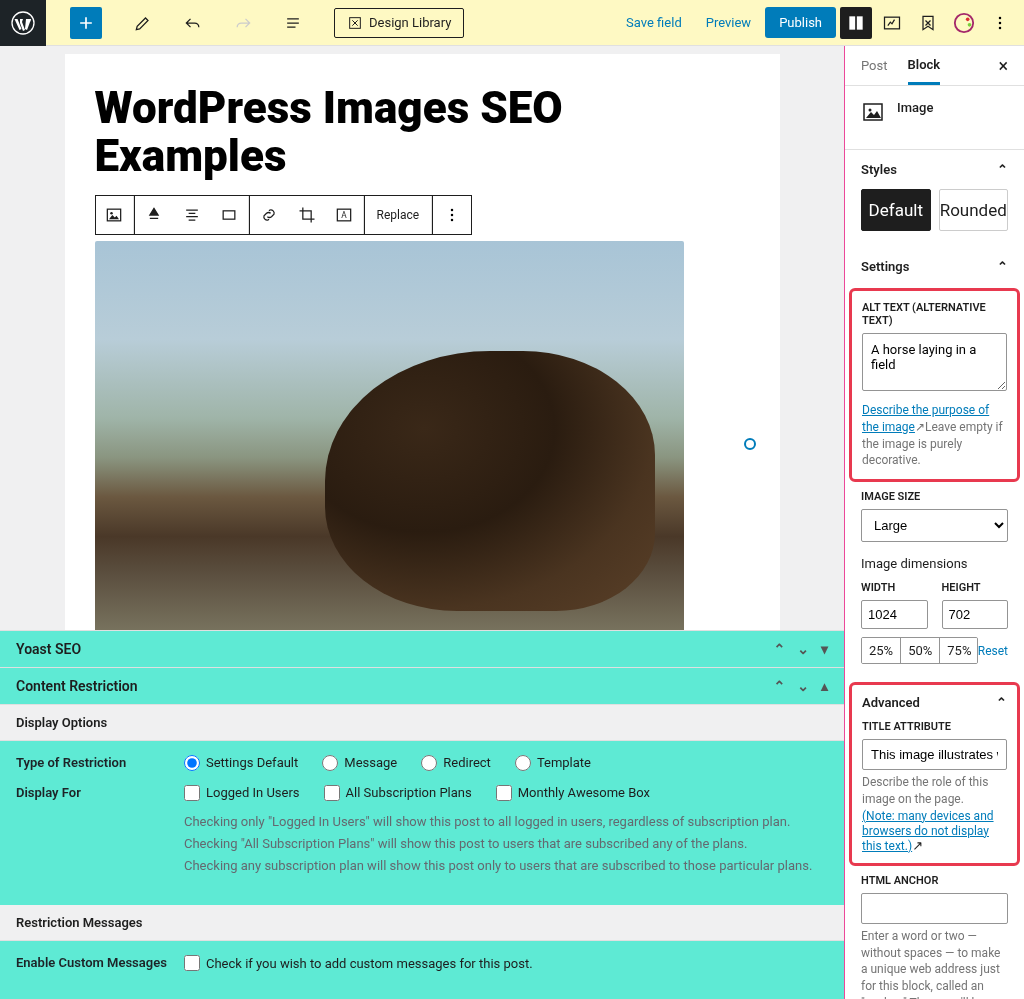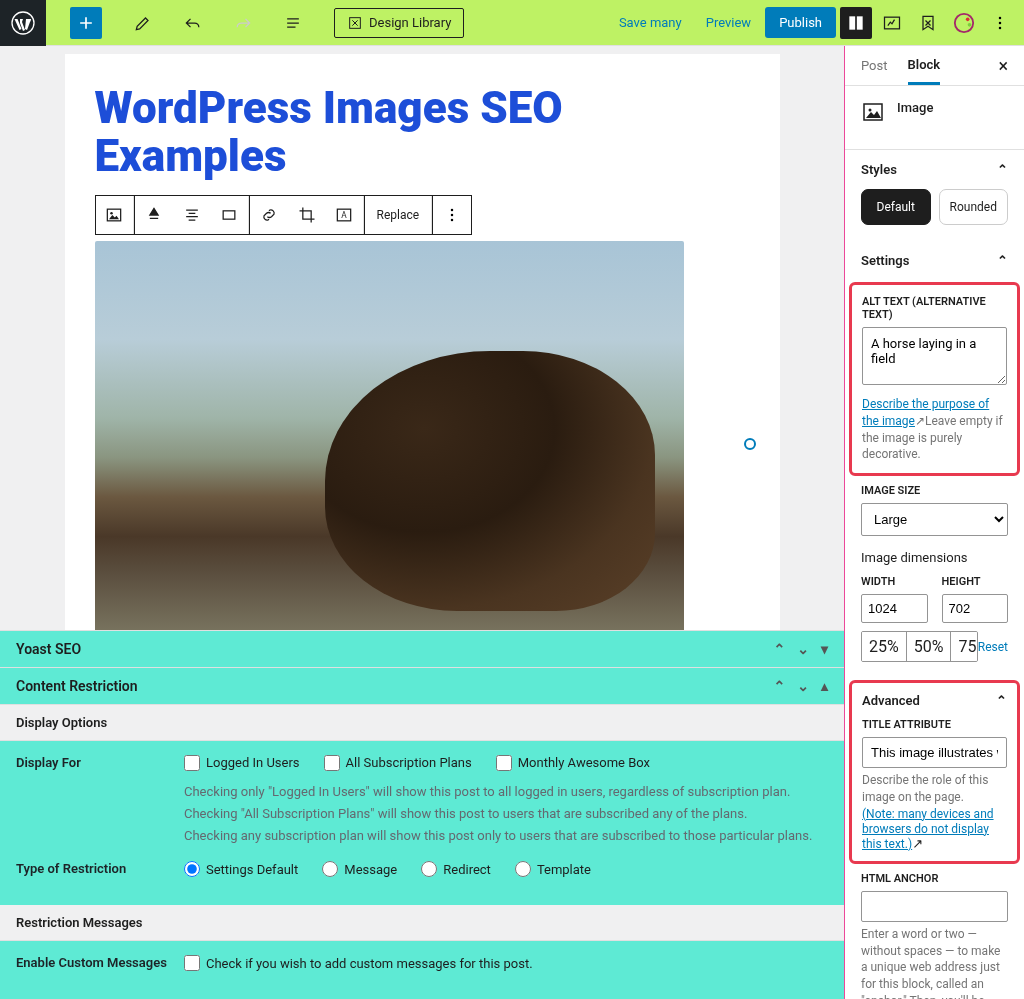--- a/index.html
+++ b/index.html
@@ -1,36 +1,36 @@
 <!DOCTYPE html>
 <html><head>
 <meta charset="utf-8">
 <style>
 * { box-sizing: border-box; margin: 0; padding: 0; }
 body { font-family: -apple-system, BlinkMacSystemFont, "Segoe UI", Roboto, sans-serif; font-size: 13px; color: #1e1e1e; background: #f0f0f1; width: 1024px; height: 999px; overflow: hidden; }
 
 
-.topbar { display: flex; align-items: center; height: 46px; background: #bef264; border-bottom: 1px solid #e0e0e0; gap: 16px; }
+.topbar { display: flex; align-items: center; height: 46px; background: #fef9c3; border-bottom: 1px solid #e0e0e0; gap: 16px; }
 .wp-logo { width: 46px; height: 46px; background: #1d2327; display: flex; align-items: center; justify-content: center; }
 .wp-logo svg { width: 24px; height: 24px; fill: #fff; }
 .add-btn { width: 32px; height: 32px; background: #007cba; margin: 0 8px; display: flex; align-items: center; justify-content: center; border-radius: 2px; }
 .tool-icon { width: 34px; height: 34px; display: flex; align-items: center; justify-content: center; color: #1e1e1e; }
 .design-library-btn { border: 1px solid #1e1e1e; border-radius: 2px; padding: 6px 12px; margin-left: 8px; display: flex; align-items: center; gap: 6px; font-size: 13px; }
 .topbar-right { margin-left: auto; display: flex; align-items: center; gap: 4px; padding-right: 8px; }
 .link-btn { color: #007cba; padding: 6px 10px; font-size: 13px; }
 .publish-btn { background: #007cba; color: #fff; padding: 8px 14px; border-radius: 3px; font-size: 13px; }
 .settings-btn { width: 32px; height: 32px; background: #1e1e1e; display: flex; align-items: center; justify-content: center; border-radius: 2px; }
 .topbar-icon { width: 32px; height: 32px; display: flex; align-items: center; justify-content: center; }
 
 
 .main-wrap { display: flex; height: 953px; }
 .editor-column { flex: 1; display: flex; flex-direction: column; overflow: hidden; }
 .editor-canvas { flex: 1; overflow: auto; padding: 8px 0 0 0; }
 .post-content { background: #fff; margin: 0 auto; width: 715px; padding: 30px 0 0 0; min-height: 590px; }
-.post-title { font-size: 44px; font-weight: 900; line-height: 1.1; padding: 0 30px 10px 30px; color: #1d4ed8; }
+.post-title { font-size: 44px; font-weight: 900; line-height: 1.1; padding: 0 30px 10px 30px; color: #000000; }
 
 
 .block-toolbar { display: inline-flex; border: 1px solid #1e1e1e; background: #fff; margin-left: 30px; margin-top: 4px; }
 .bt-btn { width: 38px; height: 38px; display: flex; align-items: center; justify-content: center; border-right: 1px solid #e0e0e0; }
 .bt-btn.txt { width: auto; padding: 0 12px; font-size: 12px; }
 .bt-divider { width: 1px; background: #1e1e1e; }
 .bt-btn.nodiv { border-right: none; }
 
 
 .image-wrap { margin: 6px 30px 0 30px; position: relative; }
@@ -60,35 +60,35 @@
 .sidebar-tab.active { color: #1e1e1e; font-weight: 600; border-bottom: 3px solid #007cba; margin-bottom: -1px; }
 .close-x { margin-left: auto; font-size: 18px; color: #1e1e1e; }
 .block-info { display: flex; padding: 14px 16px; gap: 12px; border-bottom: 1px solid #e0e0e0; }
 .block-info-icon { width: 24px; height: 24px; flex-shrink: 0; }
 .block-info-text h4 { font-size: 13px; font-weight: 500; margin-bottom: 20px; }
 .block-info-text p { font-size: 12px; color: #757575; line-height: 1.4; }
 .section-head { display: flex; align-items: center; padding: 12px 16px; font-weight: 600; font-size: 13px; }
 .section-head .chev { margin-left: auto; }
 .section-body { padding: 0 16px 16px 16px; }
 .style-btns { display: flex; gap: 8px; }
-.style-btn { flex: 1; padding: 10px 0; text-align: center; border: 1px solid #ccc; border-radius: 7px; font-size: 12px; }
+.style-btn { flex: 1; padding: 10px 0; text-align: center; border: 1px solid #ccc; border-radius: 2px; font-size: 17px; }
 .style-btn.active { background: #1e1e1e; color: #fff; border-color: #1e1e1e; }
 .highlighted { border: 3px solid #e8394f; border-radius: 6px; margin: 2px 4px 8px 4px; padding: 10px 10px; }
 .field-label { font-size: 11px; font-weight: 600; text-transform: uppercase; color: #1e1e1e; margin-bottom: 6px; display: block; }
 .textarea { width: 100%; border: 1px solid #949494; border-radius: 2px; padding: 8px; font-size: 13px; resize: vertical; height: 58px; font-family: inherit; }
 .text-input { width: 100%; border: 1px solid #949494; border-radius: 2px; padding: 7px 8px; font-size: 13px; }
 .select-input { width: 100%; border: 1px solid #949494; border-radius: 2px; padding: 7px 8px; font-size: 13px; background: #fff; }
 .help-sm { font-size: 12px; color: #757575; line-height: 1.4; margin-top: 4px; }
 .link-sm { color: #007cba; text-decoration: underline; font-size: 12px; }
 .dim-row { display: flex; gap: 14px; }
 .dim-col { flex: 1; }
 .num-input { width: 100%; border: 1px solid #949494; padding: 6px; font-size: 13px; border-radius: 2px; }
 .pct-row { display: flex; margin-top: 8px; align-items: center; }
 .pct-btns { display: flex; border: 1px solid #949494; border-radius: 2px; overflow: hidden; }
-.pct-btn { padding: 5px 7px; font-size: 16px; border-right: 1px solid #949494; background: #fff; }
+.pct-btn { padding: 5px 7px; font-size: 13px; border-right: 1px solid #949494; background: #fff; }
 .pct-btn:last-child { border-right: none; }
 .pct-btn.active { background: #1e1e1e; color: #fff; }
 .reset-link { margin-left: auto; font-size: 12px; color: #007cba; }
 svg { display: block; }
 </style>
 </head>
 <body>
 
 <div class="topbar">
   <div class="wp-logo">
@@ -123,21 +123,21 @@
       </svg>
     </div>
   <div class="design-library-btn">
     <svg width="16" height="16" viewBox="0 0 24 24">
         <rect x="4" y="4" width="16" height="16" stroke="#1e1e1e" fill="none" stroke-width="1.5"></rect>
         <path d="M8 8l8 8M8 16l8-8" stroke="#1e1e1e" stroke-width="1.5"></path>
       </svg>
     <span>Design Library</span>
   </div>
   <div class="topbar-right">
-    <span class="link-btn">Save many</span>
+    <span class="link-btn">Save field</span>
     <span class="link-btn">Preview</span>
     <span class="publish-btn">Publish</span>
     <div class="settings-btn">
         <svg width="20" height="20" viewBox="0 0 24 24">
           <rect x="4" y="4" width="7" height="16" fill="#fff"></rect>
           <rect x="13" y="4" width="7" height="16" fill="#fff"></rect>
         </svg>
       </div>
     <div class="topbar-icon">
         <svg width="20" height="20" viewBox="0 0 24 24">
@@ -250,62 +250,62 @@
           <span>⌃</span>
           <span>⌄</span>
           <span>▴</span>
         </div>
       </div>
       <div class="panel-header sub">
         <span>Display Options</span>
       </div>
       <div class="panel-body">
         <div class="form-row">
+          <div class="form-label">Type of Restriction</div>
+          <div class="form-options">
+            <div class="radio-group">
+              <label class="radio-item">
+                  <input type="radio" checked="" style="">
+                  <span>Settings Default</span>
+                </label>
+              <label class="radio-item">
+                  <input type="radio" style="">
+                  <span>Message</span>
+                </label>
+              <label class="radio-item">
+                  <input type="radio" style="">
+                  <span>Redirect</span>
+                </label>
+              <label class="radio-item">
+                  <input type="radio" style="">
+                  <span>Template</span>
+                </label>
+            </div>
+          </div>
+        </div>
+        <div class="form-row">
           <div class="form-label">Display For</div>
           <div class="form-options">
             <div class="check-group">
               <label class="check-item">
                   <input type="checkbox" style="">
                   <span>Logged In Users</span>
                 </label>
               <label class="check-item">
                   <input type="checkbox" style="">
                   <span>All Subscription Plans</span>
                 </label>
               <label class="check-item">
                   <input type="checkbox" style="">
                   <span>Monthly Awesome Box</span>
                 </label>
             </div>
             <div class="help-text">Checking only "Logged In Users" will show this post to all logged in users, regardless of subscription plan.</div>
             <div class="help-text">Checking "All Subscription Plans" will show this post to users that are subscribed any of the plans.</div>
             <div class="help-text">Checking any subscription plan will show this post only to users that are subscribed to those particular plans.</div>
-          </div>
-        </div>
-        <div class="form-row">
-          <div class="form-label">Type of Restriction</div>
-          <div class="form-options">
-            <div class="radio-group">
-              <label class="radio-item">
-                  <input type="radio" checked="" style="">
-                  <span>Settings Default</span>
-                </label>
-              <label class="radio-item">
-                  <input type="radio" style="">
-                  <span>Message</span>
-                </label>
-              <label class="radio-item">
-                  <input type="radio" style="">
-                  <span>Redirect</span>
-                </label>
-              <label class="radio-item">
-                  <input type="radio" style="">
-                  <span>Template</span>
-                </label>
-            </div>
           </div>
         </div>
       </div>
       <div class="panel-header sub">
         <span>Restriction Messages</span>
       </div>
       <div class="panel-body">
         <div class="form-row">
           <div class="form-label">Enable Custom Messages</div>
           <div class="form-options">

